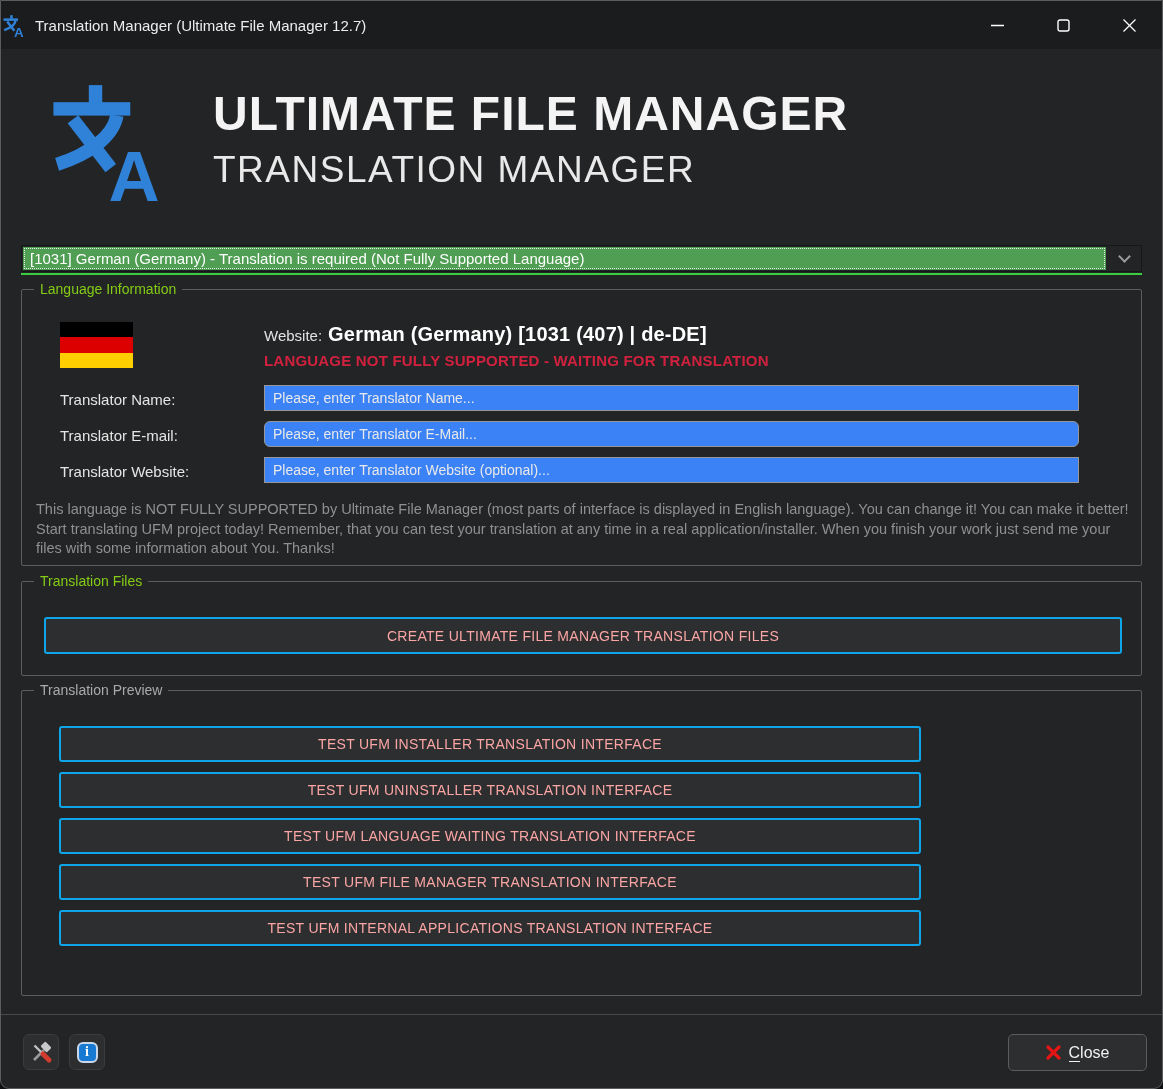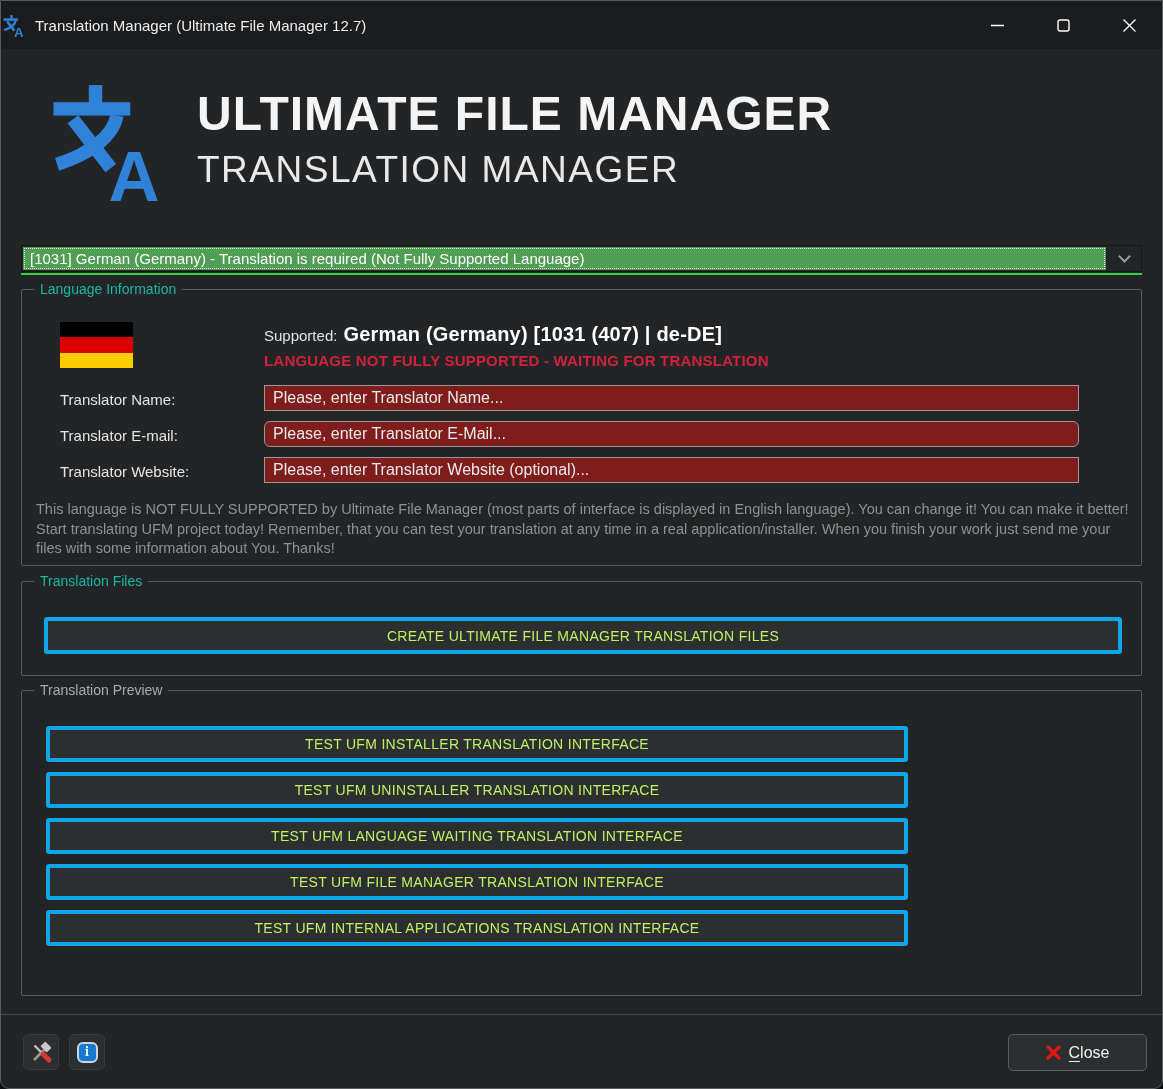--- a/index.html
+++ b/index.html
@@ -29,21 +29,21 @@
     width:66px; height:100%; display:flex; align-items:center; justify-content:center;
     background:transparent; border:none; cursor:pointer;
   }
 
   
   .header{
     height:182px; display:flex; align-items:center; padding-left:38px;
     background:#232425;
   }
   .header .logo{ width:124px; height:122px; flex:0 0 auto; }
-  .header .titles{ margin-left:34px; display:flex; flex-direction:column; }
+  .header .titles{ margin-left:50px; display:flex; flex-direction:column; }
   .header .h-title{
     color:#f4f4f4; font-size:48px; font-weight:bold; letter-spacing:1px; line-height:1.05;
   }
   .header .h-subtitle{
     color:#e9e9e9; font-size:37px; font-weight:normal; letter-spacing:1.5px; margin-top:10px;
   }
 
   
   .combo-wrap{ margin:14px 20px 0 20px; }
   .combo{
@@ -68,21 +68,21 @@
   .combo-underline{ height:2px; background:#39cf3e; margin-top:1px; }
 
   
   .group{
     position:relative; margin:14px 20px 0 20px;
     border:1px solid #5a5c5d; border-radius:2px;
   }
   .group-label{
     position:absolute; top:-9px; left:12px;
     background:#232425; padding:0 6px;
-    font-size:14px; color:#14b8a6; line-height:17px;
+    font-size:14px; color:#84cc16; line-height:17px;
   }
   .group-label.dim{ color:#a9aaab; }
 
   .group-langinfo{ height:277px; margin-top:14px; }
   .group-files{ height:95px; margin-top:15px; }
   .group-preview{ height:306px; margin-top:14px; }
 
   
   .flag{
     position:absolute; left:38px; top:32px; width:73px; height:46px;
@@ -90,42 +90,42 @@
   }
   .lang-line{ position:absolute; left:242px; top:33px; font-size:15px; color:#e2e2e2; }
   .lang-line b{ color:#ffffff; font-size:20px; margin-left:6px; letter-spacing:.2px; }
   .lang-warning{
     position:absolute; left:242px; top:62px;
     color:#d1213f; font-weight:bold; font-size:15px; letter-spacing:.2px;
   }
   .frow-label{ position:absolute; left:38px; font-size:15px; color:#e5e5e5; }
   .frow-input{
     position:absolute; left:242px; width:815px; height:26px;
-    background:#7f1d1d; border:1px solid #979797; border-radius:0;
-    color:#ededed; font-size:16px; padding:0 8px;
+    background:#3b82f6; border:1px solid #979797; border-radius:0;
+    color:#ededed; font-size:14px; padding:0 8px;
     font-family:"Liberation Sans", sans-serif;
   }
   .frow-input::placeholder{ color:#e9e9e9; opacity:1; }
   .lbl1{ top:101px; } .inp1{ top:95px; }
   .lbl2{ top:137px; } .inp2{ top:131px;border-radius:6px; }
   .lbl3{ top:173px; } .inp3{ top:167px; }
   .desc{
     position:absolute; left:14px; top:210px; width:1095px;
     color:#8f9091; font-size:14.5px; line-height:19.5px;
   }
 
   
   .flat-btn{
-    display:block; background:#2c2e2f; border:4px solid #0ea5e9; border-radius:3px;
-    color:#bef264; font-size:14px; letter-spacing:.3px;
+    display:block; background:#2c2e2f; border:2px solid #0ea5e9; border-radius:3px;
+    color:#fca5a5; font-size:14px; letter-spacing:.3px;
     font-family:"Liberation Sans", sans-serif;
     cursor:pointer; text-align:center;
   }
   .create-btn{ position:absolute; left:22px; top:35px; width:1078px; height:37px; }
-  .prev-btn{ position:absolute; left:24px; width:862px; height:36px; }
+  .prev-btn{ position:absolute; left:37px; width:862px; height:36px; }
   .pb0{ top:35px; } .pb1{ top:81px; } .pb2{ top:127px; } .pb3{ top:173px; } .pb4{ top:219px; }
 
   
   .footer-sep{ margin-top:18px; height:1px; background:#47494a; }
   .footer{ position:relative; height:74px; }
   .sq-btn{
     position:absolute; top:19px; width:36px; height:36px;
     background:#2c2e2f; border:1px solid #3a3c3d; border-radius:6px;
     display:flex; align-items:center; justify-content:center; cursor:pointer;
   }
@@ -207,21 +207,21 @@
     </div>
     <div class="combo-underline"></div>
   </div>
 
   <div class="group group-langinfo">
     <span class="group-label">Language Information</span>
 
     <div class="flag"></div>
 
     <div class="lang-line">
-      <span>Supported:</span><b>German (Germany) [1031 (407) | de-DE]</b>
+      <span>Website:</span><b>German (Germany) [1031 (407) | de-DE]</b>
     </div>
 
     <div class="lang-warning">LANGUAGE NOT FULLY SUPPORTED - WAITING FOR TRANSLATION</div>
 
     <label class="frow-label lbl1">Translator Name:</label>
     <input class="frow-input inp1" type="text" placeholder="Please, enter Translator Name..." style="">
 
     <label class="frow-label lbl2">Translator E-mail:</label>
     <input class="frow-input inp2" type="text" placeholder="Please, enter Translator E-Mail..." style="">
 

